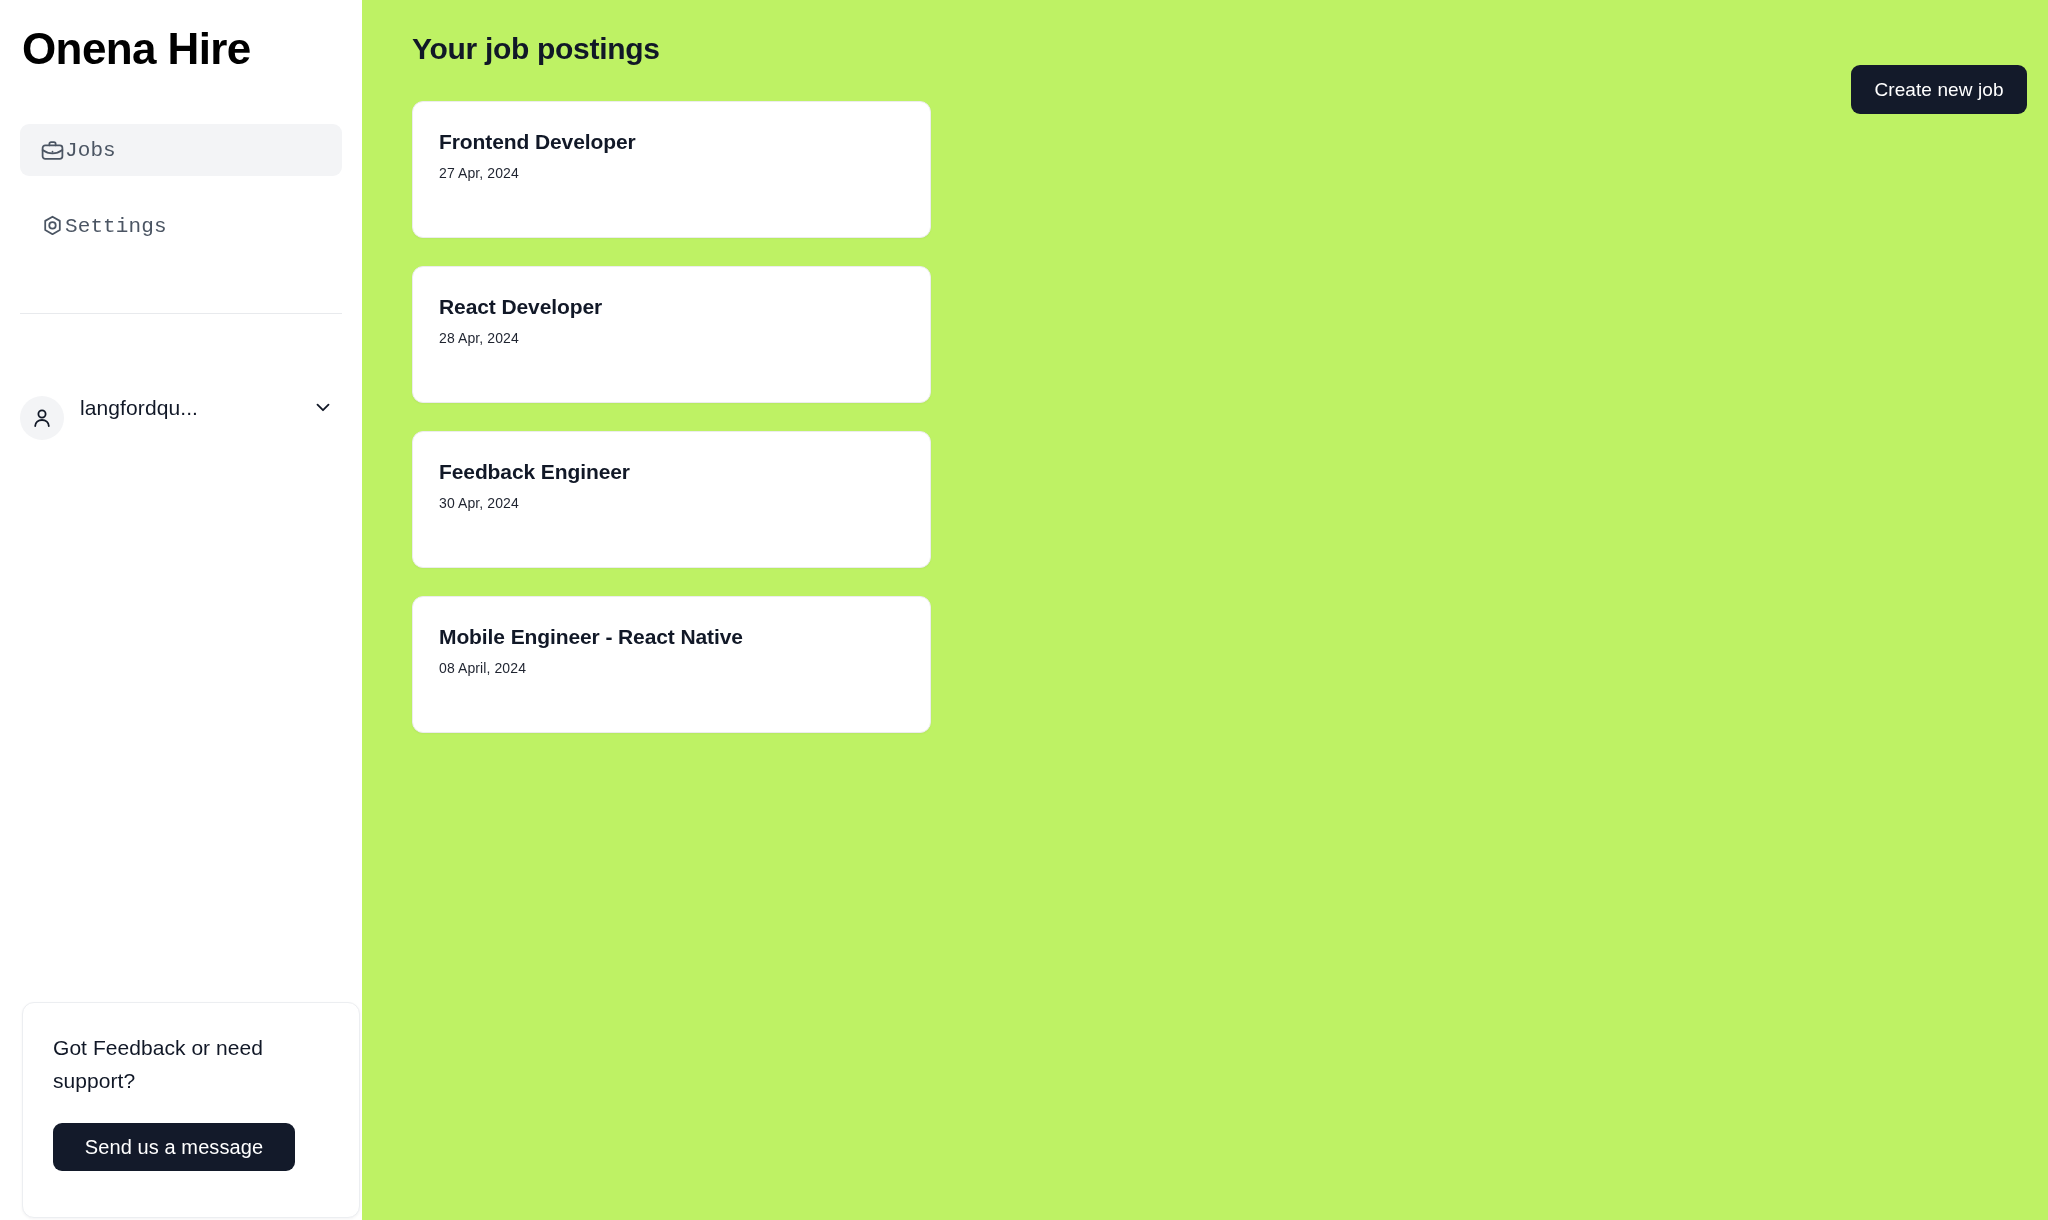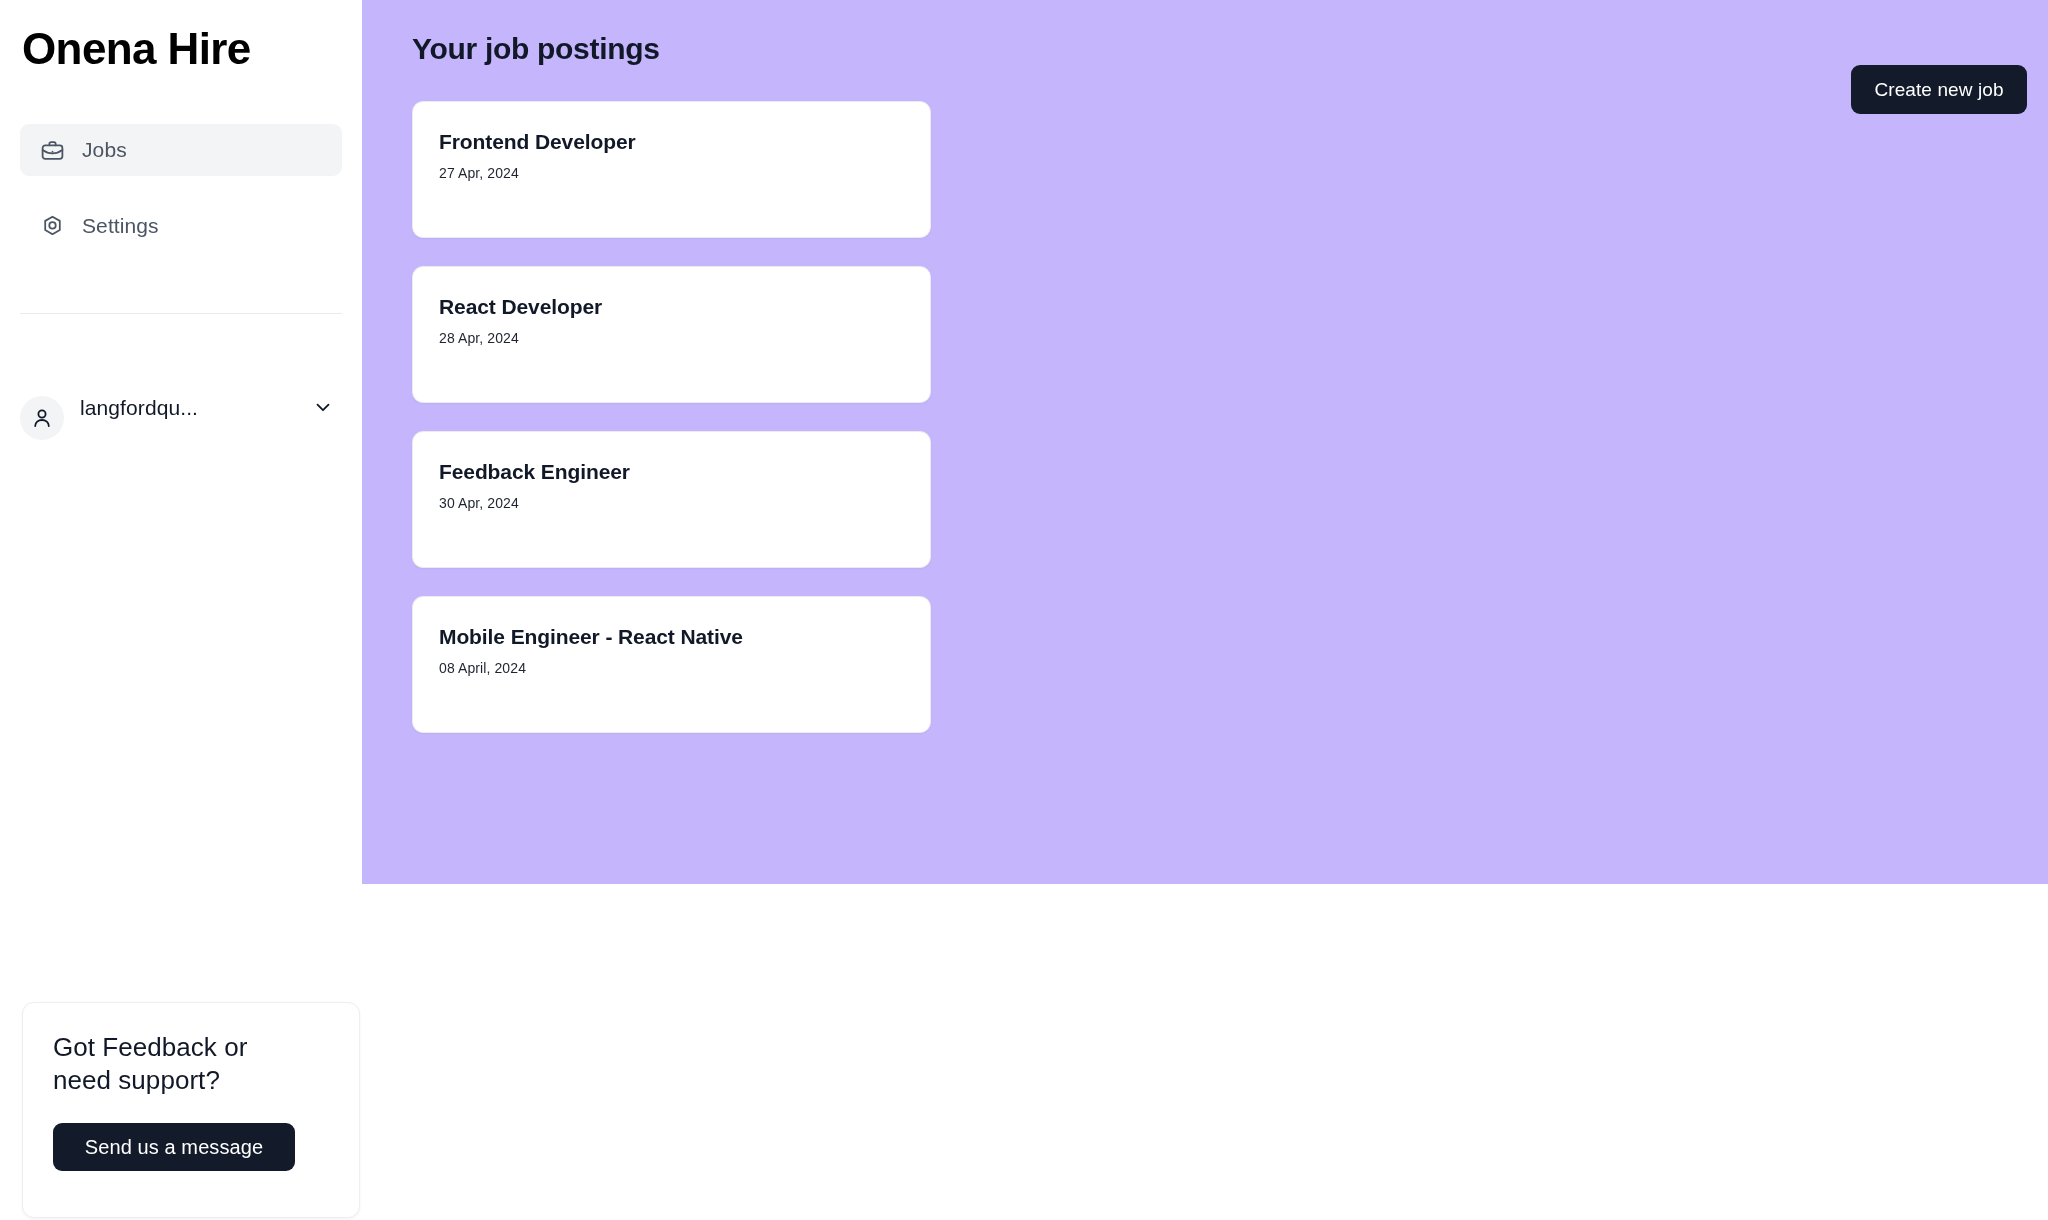--- a/index.html
+++ b/index.html
@@ -43,26 +43,26 @@
   .nav {
     position: absolute;
     left: 20px;
     top: 124px;
     width: 322px;
   }
 
   .nav-item {
     display: flex;
     align-items: center;
-    gap: 17px;
     height: 52px;
     padding: 0 19px;
     border-radius: 9px;
     cursor: pointer;
     margin-bottom: 24px;
+    font-family: Liberation Mono, monospace;
   }
   .nav-item.active { background: #f3f4f6; }
 
   .nav-icon {
     width: 26px;
     height: 26px;
     flex: 0 0 26px;
     display: flex;
     align-items: center;
     justify-content: center;
@@ -139,21 +139,21 @@
     width: 338px;
     height: 216px;
     background: #ffffff;
     border: 1px solid #eceef1;
     border-radius: 12px;
     box-shadow: 0 1px 3px rgba(16,24,40,0.05);
     padding: 28px 30px;
   }
 
   .feedback-text {
-    font-size: 26px;
+    font-size: 21px;
     line-height: 33px;
     color: #111827;
     letter-spacing: 0.05px;
     width: 248px;
   }
 
   .feedback-btn {
     position: absolute;
     left: 30px;
     top: 120px;
@@ -167,22 +167,22 @@
     font-size: 20px;
     letter-spacing: 0.1px;
     cursor: pointer;
   }
 
   
   #main {
     position: absolute;
     left: 362px; top: 0;
     width: 1686px;
-    height: 884px;
-    background: #c4b5fd;
+    height: 1220px;
+    background: #bef264;
   }
 
   .page-title {
     position: absolute;
     left: 50px;
     top: 32px;
     font-size: 30px;
     font-weight: 700;
     color: #111827;
     letter-spacing: -0.3px;

